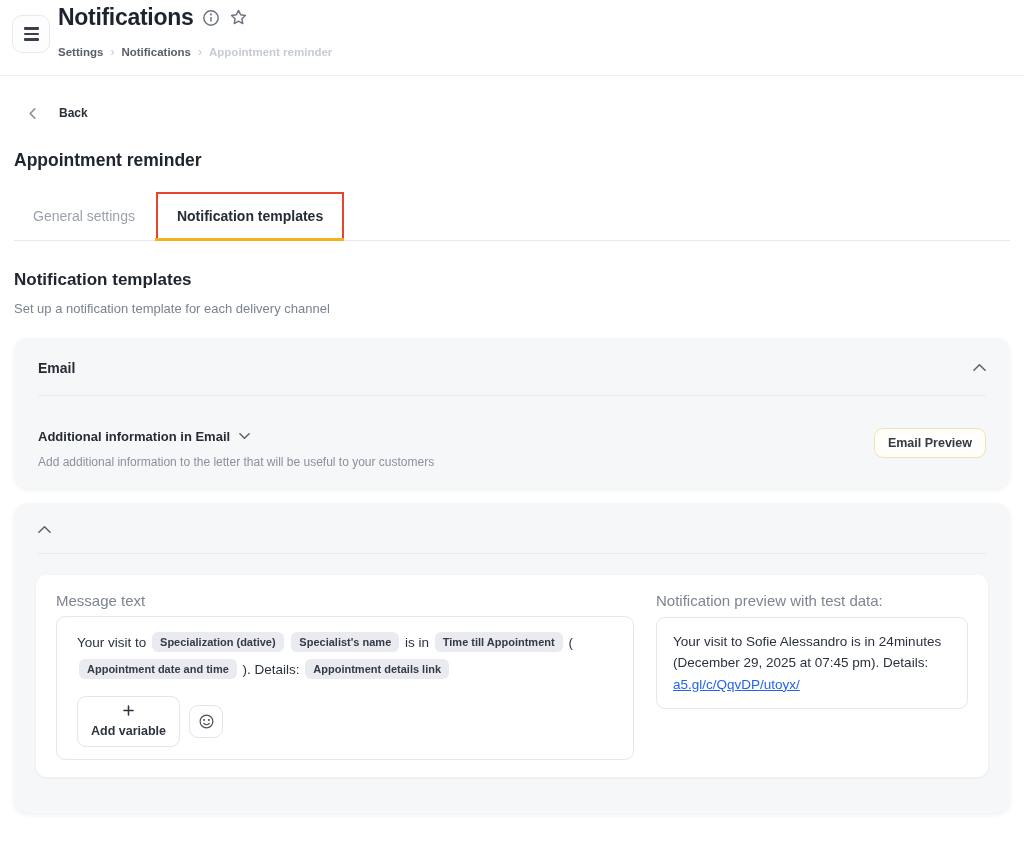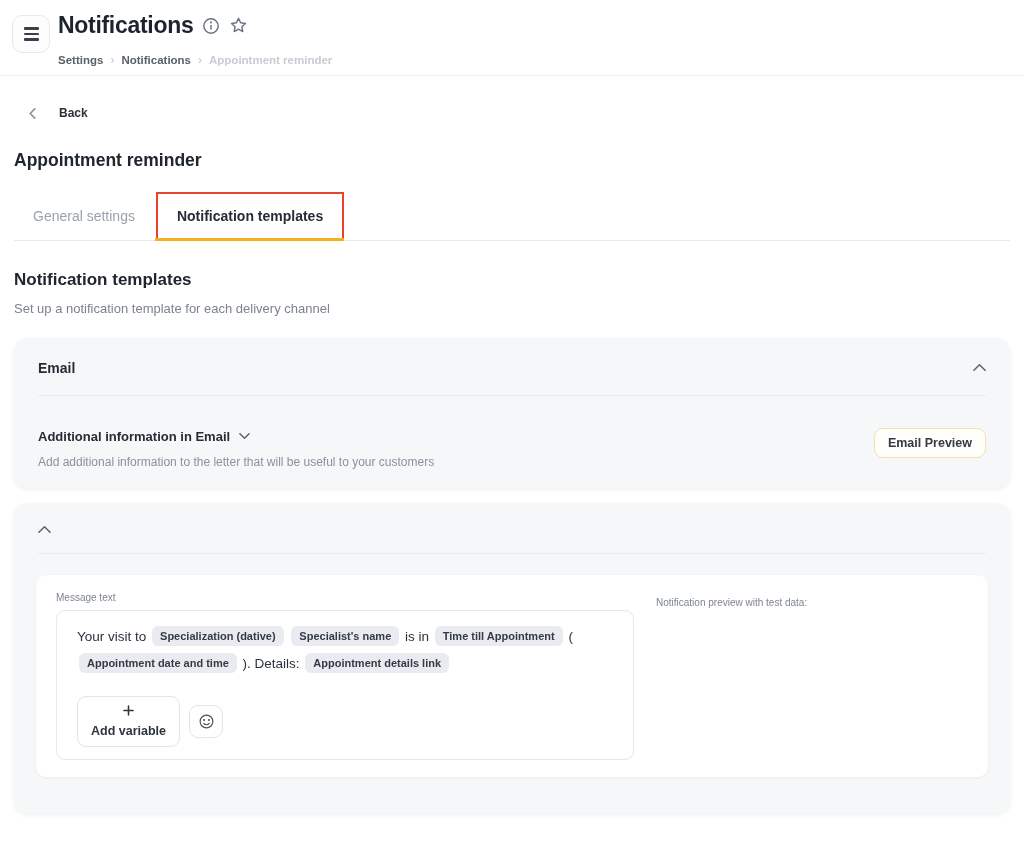--- a/index.html
+++ b/index.html
@@ -5,21 +5,21 @@
   * { margin: 0; padding: 0; box-sizing: border-box; }
   html, body { width: 1024px; height: 849px; background: #ffffff; overflow: hidden;
     font-family: "Liberation Sans", sans-serif; color: #1e242e; }
 
   
   .topbar { position: relative; height: 76px; background: #fff; border-bottom: 1px solid #edeff2; }
   .menu-btn { position: absolute; left: 12px; top: 15px; width: 38px; height: 38px;
     background: #fdfdfe; border: 1px solid #e7e9ed; border-radius: 10px;
     display: flex; flex-direction: column; align-items: center; justify-content: center; gap: 3px; cursor: pointer; }
   .menu-btn span { display: block; width: 15px; height: 2.6px; background: #39404b; border-radius: 1px; }
-  .title-wrap { position: absolute; left: 58px; top: 12px; }
+  .title-wrap { position: absolute; left: 58px; top: 4px; }
   .title-row { display: flex; align-items: center; gap: 9px; }
   .app-title { font-size: 23px; font-weight: 700; color: #1d232e; letter-spacing: -0.3px; }
   .icon-gray { color: #6a7280; display: inline-flex; }
   .crumbs { display: flex; align-items: center; gap: 7px; margin-top: 14px;
     font-size: 11.5px; font-weight: 700; color: #59606b; }
   .crumb-sep { color: #c3c8cf; font-weight: 400; font-size: 12px; }
   .crumb-current { color: #c7ccd3; }
 
   
   .content { padding: 0 14px; }
@@ -60,21 +60,21 @@
     border: 1px solid #f3e2ac; border-radius: 9px; padding: 7px 13px;
     font-size: 12.5px; font-weight: 700; color: #343b46; cursor: pointer;
     font-family: "Liberation Sans", sans-serif; }
 
   
   .panel { margin: 21px 22px 0; background: #fff; border-radius: 10px;
     box-shadow: 0 1px 3px rgba(30,36,46,0.06); padding: 17px 20px; height: 202px;
     display: flex; gap: 22px; }
   .panel-left { flex: 1; display: flex; flex-direction: column; }
   .panel-right { width: 312px; }
-  .field-label { font-size: 10px; color: #7d8591; }
+  .field-label { font-size: 15px; color: #7d8591; }
   .editor { margin-top: 7px; flex: 1; border: 1px solid #e5e7eb; border-radius: 9px; background: #fff;
     padding: 12px 20px; display: flex; flex-direction: column; justify-content: space-between; cursor: text; }
   .editor-text { font-size: 13.5px; color: #2b323d; line-height: 2.0; }
   .chip { display: inline-block; background: #e9ebf0; border-radius: 6px; padding: 3px 8px;
     font-size: 11px; font-weight: 700; color: #343b46; line-height: 1.3; vertical-align: 1px;
     margin: 0 2px; cursor: pointer; white-space: nowrap; }
   .editor-actions { display: flex; align-items: center; gap: 9px; }
   .btn-add-var { display: inline-flex; align-items: center; gap: 8px; background: #fff;
     border: 1px solid #e3e5e9; border-radius: 9px; padding: 8px 13px;
     font-size: 12.5px; font-weight: 700; color: #2f3540; cursor: pointer;
@@ -208,17 +208,20 @@
                 <circle cx="12.8" cy="8.2" r="0.5" fill="currentColor"></circle>
                 <path d="M6.8 12.2c.8 1 1.9 1.6 3.2 1.6s2.4-.6 3.2-1.6"></path>
               </svg>
             </button>
           </div>
         </div>
       </div>
 
       <div class="panel-right">
         <span class="field-label">Notification preview with test data:</span>
+        <div class="preview-box">
+          <span>Your visit to  Sofie Alessandro is in 24minutes (December 29, 2025 at 07:45 pm). Details: </span><span class="preview-link">a5.gl/c/QqvDP/utoyx/</span>
+        </div>
       </div>
     </div>
   </div>
 
 </div>
 
 </body></html>

